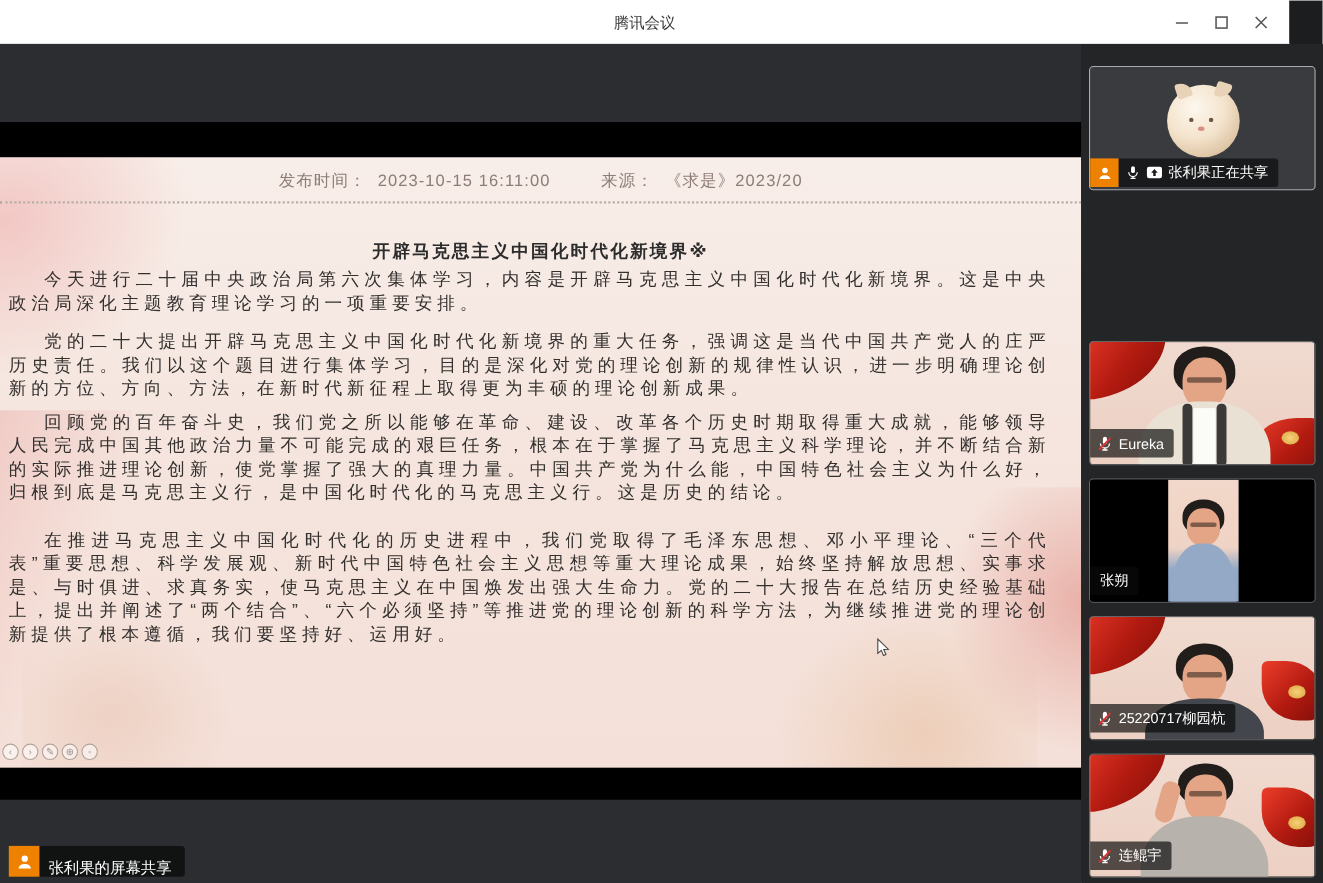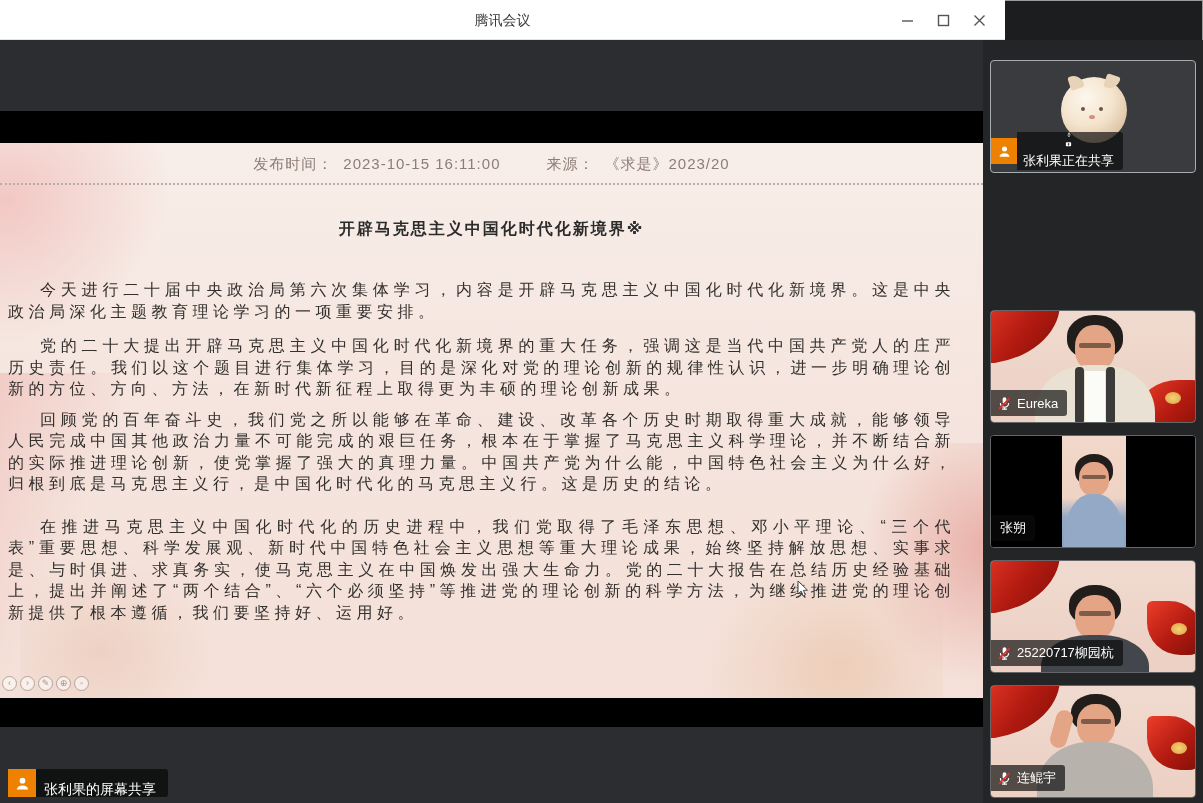--- a/index.html
+++ b/index.html
@@ -2,21 +2,21 @@
 <html><head>
 <meta charset="utf-8">
 <style>
   * { margin:0; padding:0; box-sizing:border-box; }
   html,body { width:1203px; height:803px; overflow:hidden; background:#000;
     font-family:"Liberation Sans","DejaVu Sans",sans-serif; }
   .win { position:relative; width:1203px; height:803px; background:#1c1d1f;
     box-shadow:0 0 0 1px #9a9a9a inset; }
 
   
-  .titlebar { position:absolute; left:0; top:0; width:1005px; height:40px;
+  .titlebar { position:absolute; left:0; top:0; width:1172px; height:40px;
     background:#ffffff; border-bottom:1px solid #e3e3e3; }
   .tb-title { position:absolute; left:0; right:0; top:0; height:40px; line-height:40px;
     text-align:center; font-size:14px; color:#3a3a3a; }
   .tb-controls { position:absolute; right:8px; top:0; height:40px; display:flex; align-items:center; }
   .tbc { width:36px; height:40px; border:none; background:transparent; display:flex;
     align-items:center; justify-content:center; cursor:pointer; }
 
   
   .bodyrow { position:absolute; top:40px; left:0; width:1203px; height:763px; display:flex; }
   .stage { position:relative; width:983px; height:763px; background:#2b2d30; overflow:hidden; }
@@ -46,21 +46,21 @@
     letter-spacing:1px; position:relative; z-index:2; }
   .a-meta .lbl { margin-right:10px; }
   .a-meta .gap { display:inline-block; width:46px; }
   .dotline { margin-top:9px; height:0; border-bottom:2px dotted #b9aea7; position:relative; z-index:2; }
   .a-h2 { margin-top:34px; text-align:center; font-size:16px; font-weight:bold;
     color:#2c2c2c; letter-spacing:2px; position:relative; z-index:2; }
   .a-author { margin-top:22px; text-align:center; font-size:15px; color:#3a3a3a;
     letter-spacing:6px; position:relative; z-index:2; }
   .para { margin:0 28px 0 8px; text-align:justify; text-indent:2em; font-size:16px;
     line-height:21.5px; letter-spacing:4.5px; color:#33302e; position:relative; z-index:2; }
-  .para.p1 { margin-top:39px; }
+  .para.p1 { margin-top:4px; }
   .para.p2 { margin-top:13px; }
   .para.p3 { margin-top:9px; }
   .para.p4 { margin-top:21px; }
 
   .tools { position:absolute; left:2px; top:533px; display:flex; gap:3px; z-index:1; }
   .toolcircle { width:15px; height:15px; border:1px solid #b3a49c; border-radius:50%;
     background:rgba(255,255,255,.55); color:#a5948c; font-size:9px; line-height:13px;
     text-align:center; cursor:pointer; }
 
   .cursor { position:absolute; left:797px; top:437px; z-index:5; }
@@ -115,21 +115,21 @@
   .strip { position:absolute; left:71px; top:0; width:64px; height:113px;
     background:linear-gradient(180deg,#f2d8ca 0%,#efd3c4 55%,#93a9c6 72%,#8aa2c2 100%); }
 
   
   .plate { position:absolute; left:0; bottom:6px; display:flex; align-items:center; z-index:3; }
   .plate-dark { display:flex; align-items:center; gap:5px; background:rgba(10,10,10,.68);
     height:26px; padding:0 9px 0 6px; border-radius:0 3px 3px 0; }
   .pname { color:#fff; font-size:13px; white-space:nowrap; }
   .plate.full { bottom:2px; }
   .plate.full .hostbadge { width:26px; height:26px; }
-  .plate.full .plate-dark { height:38px;flex-direction:column; }
+  .plate.full .plate-dark { height:26px; }
 </style>
 </head>
 <body>
 
 <div class="win">
 
   <div class="titlebar">
     <div class="tb-title">腾讯会议</div>
     <div class="tb-controls">
       <button class="tbc">

